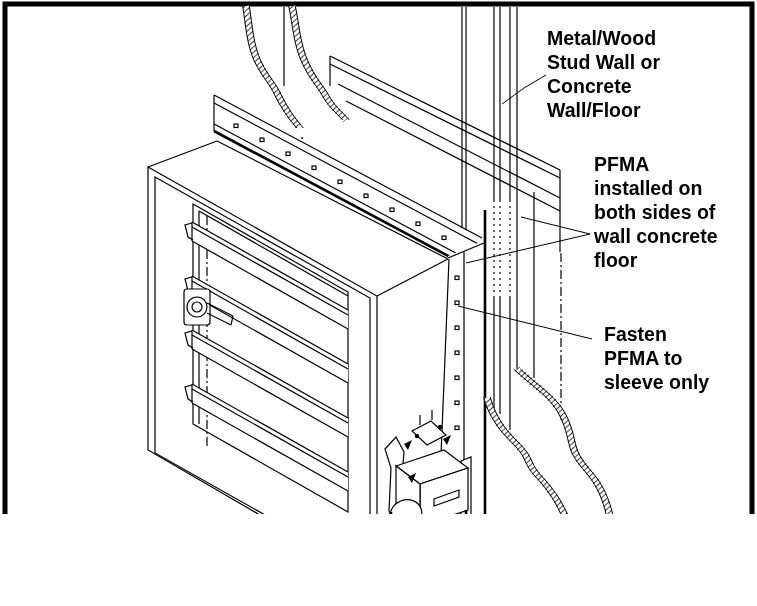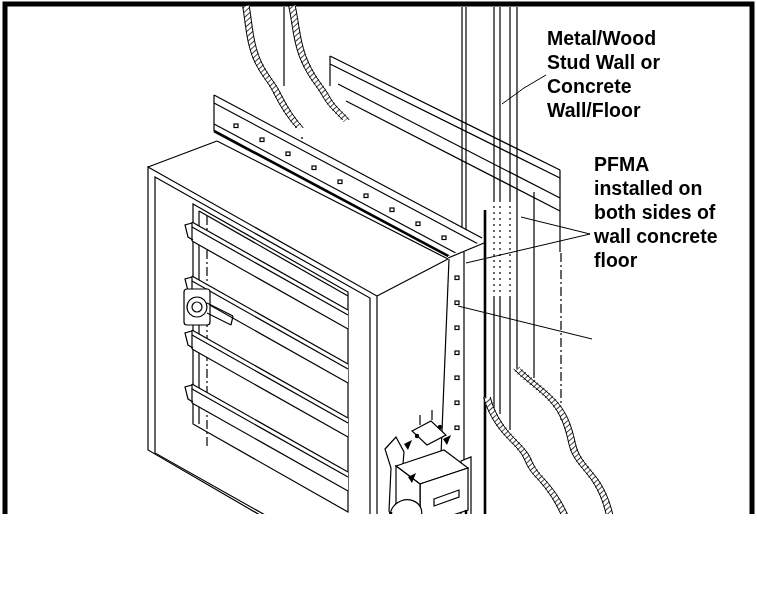--- a/index.html
+++ b/index.html
@@ -218,15 +218,18 @@
 Stud Wall or
 Concrete
 Wall/Floor</div>
 
 <div class="label" style="left:594px;top:152px;width:160px;">PFMA
 installed on
 both sides of
 wall concrete
 floor</div>
 
+<div class="label" style="left:604px;top:322px;width:150px;">Fasten
+PFMA to
+sleeve only</div>
 
 
 </div>
 
 </body></html>

